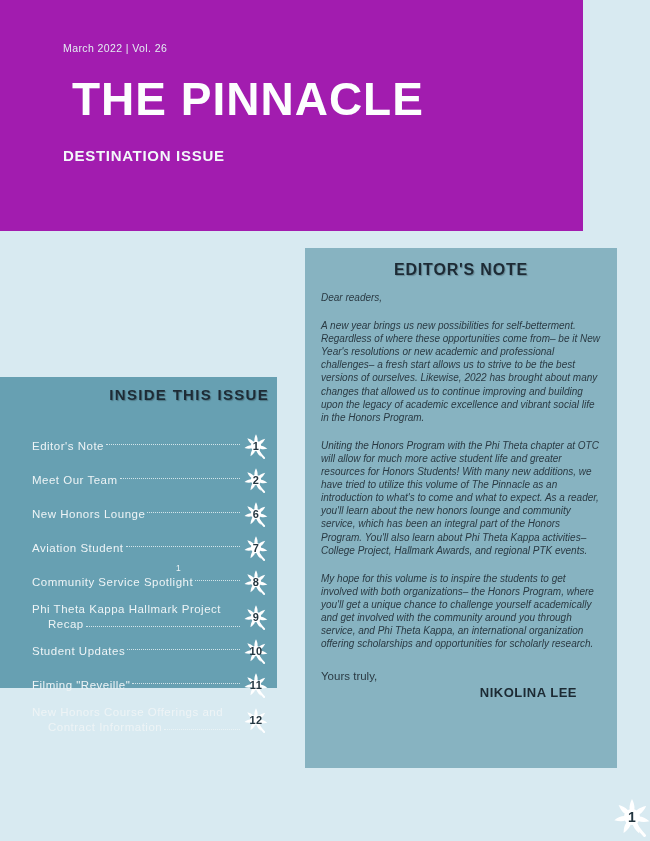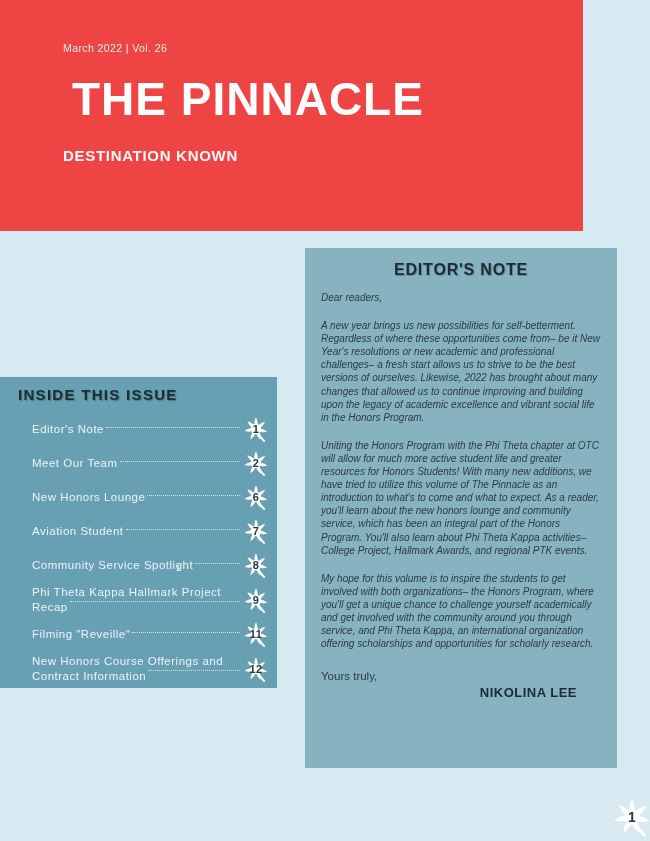--- a/index.html
+++ b/index.html
@@ -8,21 +8,21 @@
     position: relative;
     background: #d8eaf1;
     overflow: hidden;
     font-family: "Liberation Sans", "DejaVu Sans", sans-serif;
   }
 
   
   .header {
     position: absolute; left: 0; top: 0;
     width: 583px; height: 231px;
-    background: #ef4444;
+    background: #a21caf;
   }
   .issue-line {
     position: absolute; left: 63px; top: 42px;
     font-size: 10.5px; letter-spacing: .4px;
     color: #e4eef2;
   }
   .title {
     position: absolute; left: 72px; top: 72px;
     font-size: 46px; font-weight: bold; letter-spacing: 1px;
     color: #fcfefe;
@@ -35,35 +35,35 @@
 
   
   .toc {
     position: absolute; left: 0; top: 377px;
     width: 277px; height: 311px;
     background: #67a0b2;
     box-sizing: border-box;
     padding: 9px 8px 8px 32px;
   }
   .toc-title {
-    text-align: left;
+    text-align: right;
     font-size: 15px; font-weight: bold; letter-spacing: 1.3px;
     color: #1d2b35;
     text-shadow: 1px 1px 1px rgba(25,40,50,.35);
-    margin-bottom: 13px;
+    margin-bottom: 30px;
     margin-left: -14px;
   }
   .toc-list { display: flex; flex-direction: column; gap: 8px; }
   .toc-row {
     display: flex; align-items: center;
     color: #eef4f6; font-size: 11.5px; letter-spacing: .5px;
   }
   .toc-lines { flex: 1; min-width: 0; }
   .toc-line1 { margin-bottom: 3px; }
-  .toc-line2 { display: flex; align-items: flex-start; }
+  .toc-line2 { display: flex; align-items: flex-end; margin-left: 16px; }
   .leader {
     flex: 1; min-width: 8px;
     border-bottom: 1.5px dotted rgba(240,246,248,.8);
     margin: 0 3px 3px 2px;
   }
   .leaf-badge {
     position: relative;
     width: 26px; height: 26px; flex: 0 0 26px;
     display: flex; align-items: center; justify-content: center;
   }
@@ -139,21 +139,21 @@
       <path d="M0,-18 C3.2,-11.5 3.4,-6.5 0,-3 C-3.4,-6.5 -3.2,-11.5 0,-18 Z" transform="rotate(260)"></path>
       <path d="M0,-18 C3.2,-11.5 3.4,-6.5 0,-3 C-3.4,-6.5 -3.2,-11.5 0,-18 Z" transform="rotate(312)"></path>
       <path d="M4,8 C7,12 9,15 12.5,18.5" fill="none" stroke="#ffffff" stroke-width="3" stroke-linecap="round"></path>
     </g>
   </defs>
 </svg>
 
 <div class="header">
   <div class="issue-line">March 2022 | Vol. 26</div>
   <div class="title">THE PINNACLE</div>
-  <div class="subtitle">DESTINATION KNOWN</div>
+  <div class="subtitle">DESTINATION ISSUE</div>
 </div>
 
 <div class="toc">
   <div class="toc-title">INSIDE THIS ISSUE</div>
   <span class="stray-sup">1</span>
 
   <div class="toc-list">
 
     <div class="toc-row">
       <span>Editor's Note</span>
@@ -220,20 +220,30 @@
         </div>
       </div>
       <span class="leaf-badge">
         <svg viewBox="-20 -20 40 40">
             <use href="#leaf-shape"></use>
           </svg>
         <span class="leaf-num">9</span>
       </span>
     </div>
 
+    <div class="toc-row">
+      <span>Student Updates</span>
+      <span class="leader"></span>
+      <span class="leaf-badge">
+        <svg viewBox="-20 -20 40 40">
+            <use href="#leaf-shape"></use>
+          </svg>
+        <span class="leaf-num">10</span>
+      </span>
+    </div>
 
     <div class="toc-row">
       <span>Filming "Reveille"</span>
       <span class="leader"></span>
       <span class="leaf-badge">
         <svg viewBox="-20 -20 40 40">
             <use href="#leaf-shape"></use>
           </svg>
         <span class="leaf-num">11</span>
       </span>

